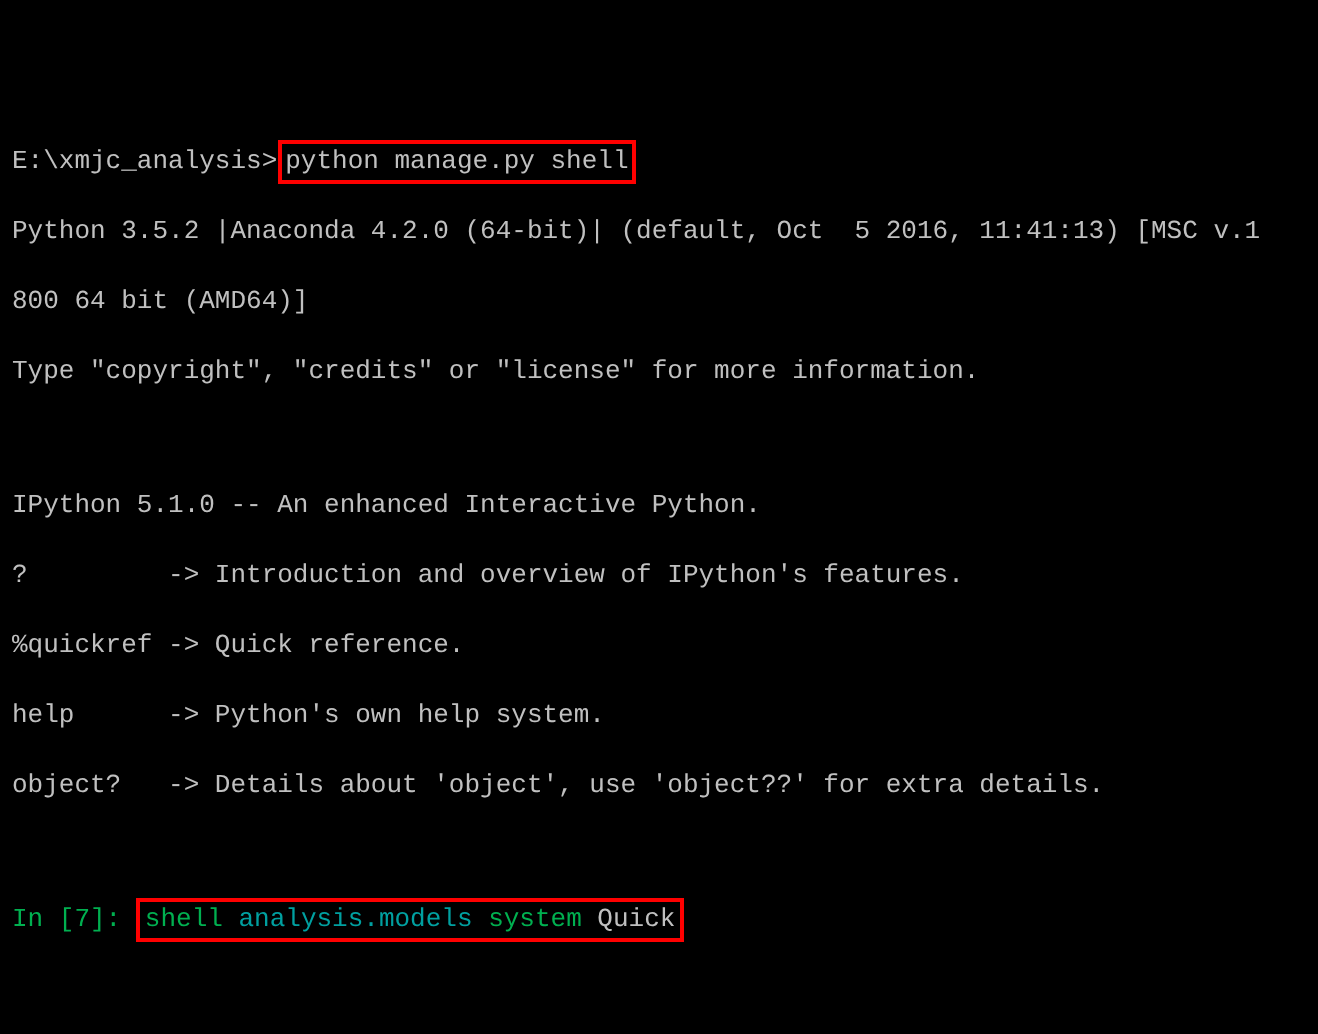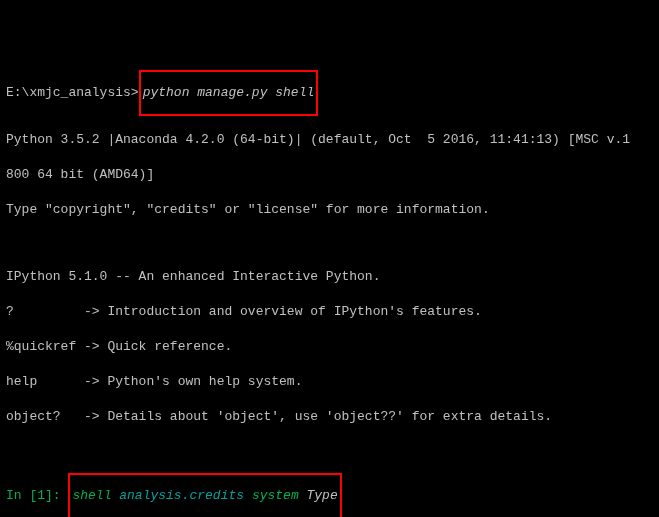--- a/index.html
+++ b/index.html
@@ -15,45 +15,44 @@
       padding: 2px 6px;
       white-space: pre-wrap;
       word-break: break-all;
     }
     .white { color: #c0c0c0; }
     .green { color: #00b050; }
     .inprompt { color: #00b050; }
     .cyan { color: #00a0a0; }
     .redbox {
       border: 2px solid #ff0000;
-      padding: 12px 2px;
+      padding: 0 2px;
       display: inline-block;
       margin: -2px 0;
-      font-style: italic;
     }
     .blank { height: 14px; }
     .line { display: block; }
   </style>
 </head>
 <body>
 
 
 
 <span class="line"><span>E:\xmjc_analysis&gt;</span><span class="redbox"><span>python manage.py shell</span></span></span>
 <span class="line">Python 3.5.2 |Anaconda 4.2.0 (64-bit)| (default, Oct  5 2016, 11:41:13) [MSC v.1</span>
 <span class="line">800 64 bit (AMD64)]</span>
 <span class="line">Type "copyright", "credits" or "license" for more information.</span>
 <div class="blank"></div>
 <span class="line">IPython 5.1.0 -- An enhanced Interactive Python.</span>
 <span class="line">?         -&gt; Introduction and overview of IPython's features.</span>
 <span class="line">%quickref -&gt; Quick reference.</span>
 <span class="line">help      -&gt; Python's own help system.</span>
 <span class="line">object?   -&gt; Details about 'object', use 'object??' for extra details.</span>
 <div class="blank"></div>
-<span class="line"><span class="inprompt">In [1]: </span><span class="redbox"><span class="green">shell</span><span class="cyan"> analysis.credits </span><span class="green">system</span><span class="white"> Type</span></span></span>
+<span class="line"><span class="inprompt">In [7]: </span><span class="redbox"><span class="green">shell</span><span class="cyan"> analysis.models </span><span class="green">system</span><span class="white"> Quick</span></span></span>
 <div class="blank"></div>
 
 
 
 
 
 
 
 
 

